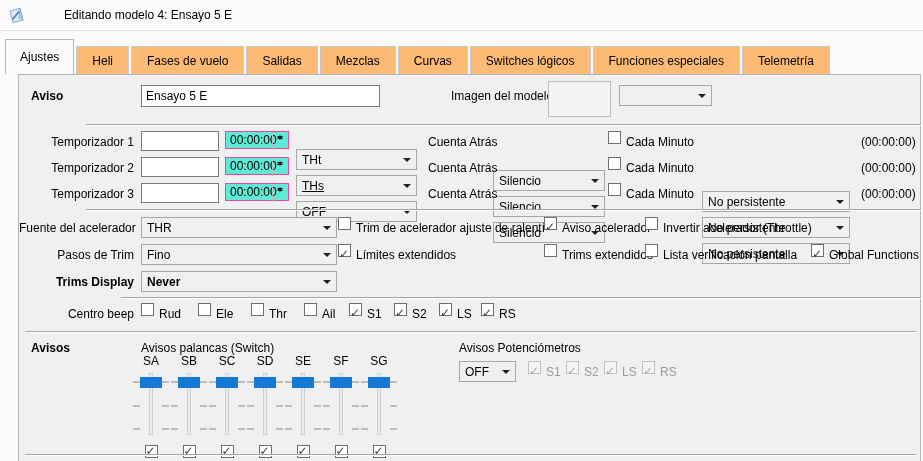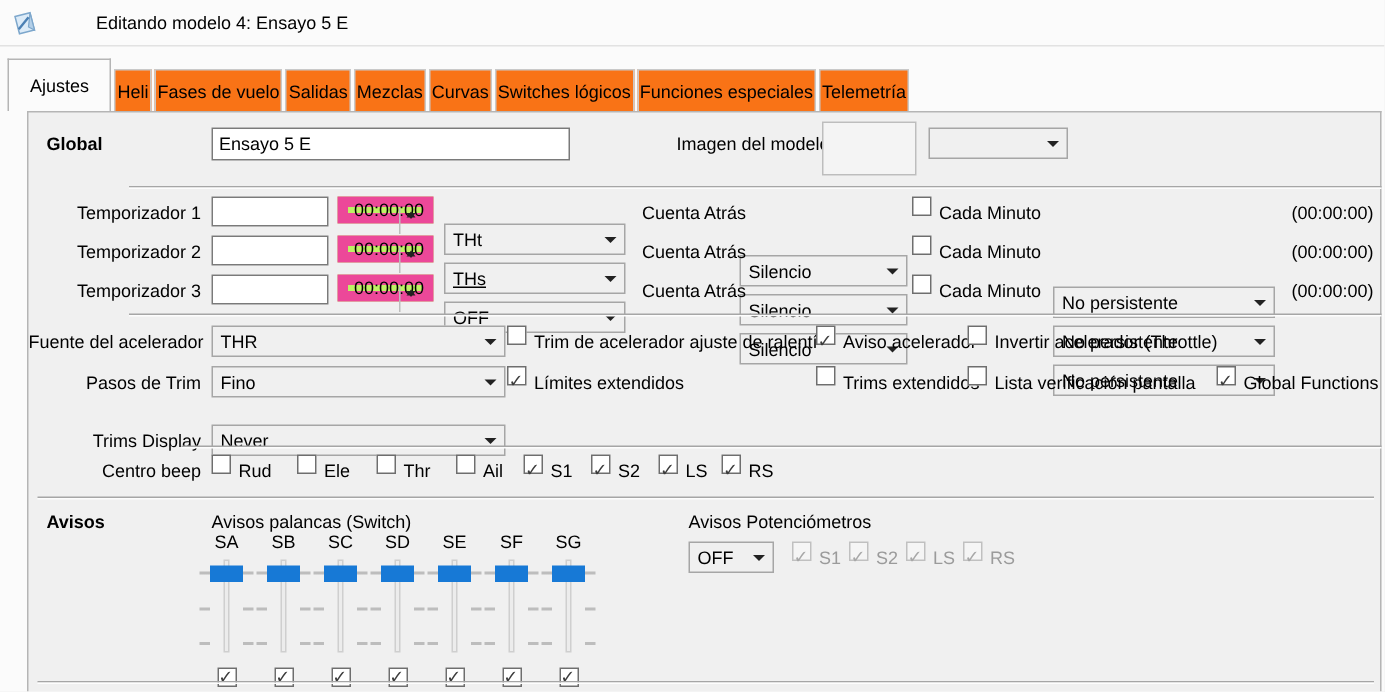--- a/index.html
+++ b/index.html
@@ -12,22 +12,22 @@
     font-size:12px; position:relative;
   }
   
   #titlebar{ position:absolute; top:0; left:0; width:923px; height:30px; background:#fbfbfb; }
   #titlebar .ticon{ position:absolute; left:8px; top:7px; width:17px; height:17px; }
   #titlebar .ttext{ position:absolute; left:32px; top:8px; font-weight:normal;margin-left:32px; }
   #hdr-div{ position:absolute; top:30px; left:0; width:923px; height:1px; background:#e2e2e2; }
   
   #tabs{ position:absolute; top:40px; left:5px; height:34px; display:flex; align-items:flex-end; z-index:4; }
   .tab{
-    height:28px; display:flex; align-items:center; padding:0 1px; margin-right:2px;
-    background:#f97316; border:1px solid #c9c9c9; border-bottom:none; cursor:default; white-space:nowrap;
+    height:28px; display:flex; align-items:center; padding:0 15px; margin-right:2px;
+    background:#fdba74; border:1px solid #c9c9c9; border-bottom:none; cursor:default; white-space:nowrap;
   }
   .tab.active{ height:35px; background:#fbfbfb; border-color:#b5b5b5; z-index:6; padding:0 14px; }
   
   #pane{
     position:absolute; top:74px; left:18px; width:903px; height:387px;
     background:#f0f0f0; border:1px solid #b5b5b5; border-bottom:none;
   }
   .row{ position:absolute; left:0; width:100%; height:22px; }
   .row > *{ position:absolute; top:0; height:22px; line-height:22px; white-space:nowrap; }
   .rlabel{ width:115px; text-align:right; left:0; }
@@ -40,21 +40,21 @@
   }
   .combo{
     background:#f0f0f0; border:1px solid #a6a6a6; height:21px;
     display:flex; align-items:center; padding:0 18px 0 5px; position:relative; cursor:default;
   }
   .combo .arr{
     position:absolute; right:5px; top:8px; width:0; height:0;
     border-left:4px solid transparent; border-right:4px solid transparent; border-top:4px solid #222;
   }
   .spin{
-    background:#bef264; border:7px solid #ec4899; height:18px; display:flex; align-items:center;
+    background:#5eead4; border:1px solid #ec4899; height:18px; display:flex; align-items:center;
     padding-left:4px; position:relative;
   }
   .spin .btns{ position:absolute; right:1px; top:1px; width:15px; height:17px; border-left:1px solid #bdbdbd; }
   .spin .sb{ position:relative; width:15px; height:9px; background:#f4f4f4; border-bottom:1px solid #cfcfcf; }
   .spin .sb:last-child{ border-bottom:none; }
   .spin .sb i{ position:absolute; left:4px; width:0; height:0; border-left:3px solid transparent; border-right:3px solid transparent; }
   .spin .up i{ top:2px; border-bottom:4px solid #222; }
   .spin .dn i{ top:3px; border-top:4px solid #222; }
   
   .chk{ display:inline-flex; align-items:flex-start; gap:5px; height:22px; }
@@ -125,21 +125,21 @@
       <span>Funciones especiales</span>
     </div>
   <div class="tab">
       <span>Telemetría</span>
     </div>
 </div>
 
 <div id="pane">
 
   <div class="row" style="top:10px;">
-    <span class="blabel" style="left:12px;">Global</span>
+    <span class="blabel" style="left:12px;">Aviso</span>
     <input class="tinput" style="left: 122px; width: 239px;" value="Ensayo 5 E">
     <span style="left:432px;">Imagen del modelo</span>
     <span class="imgbox" style="left:529px; top:-4px; width:63px; height:36px;"></span>
     <span class="combo" style="left:600px; width:93px;">
       <span></span>
       <span class="arr"></span>
     </span>
   </div>
 
   <div class="sep" style="top:49px; left:67px; width:835px;"></div>
@@ -264,21 +264,21 @@
     <label class="chk" style="left:626px;">
       <span class="box"></span>
       <span class="clab">Lista verificación pantalla</span>
     </label>
     <label class="chk" style="left:792px;">
       <span class="box checked"></span>
       <span class="clab">Global Functions</span>
     </label>
   </div>
 
-  <div class="row" style="top:208px;">
+  <div class="row" style="top:196px;font-weight:bold;">
     <span class="rlabel">Trims Display</span>
     <span class="combo" style="left:122px; width:196px;">
       <span>Never</span>
         <span class="arr"></span>
     </span>
   </div>
 
   <div class="sep" style="top:222px; left:102px; width:800px;"></div>
 
   <div class="row" style="top:228px;">

